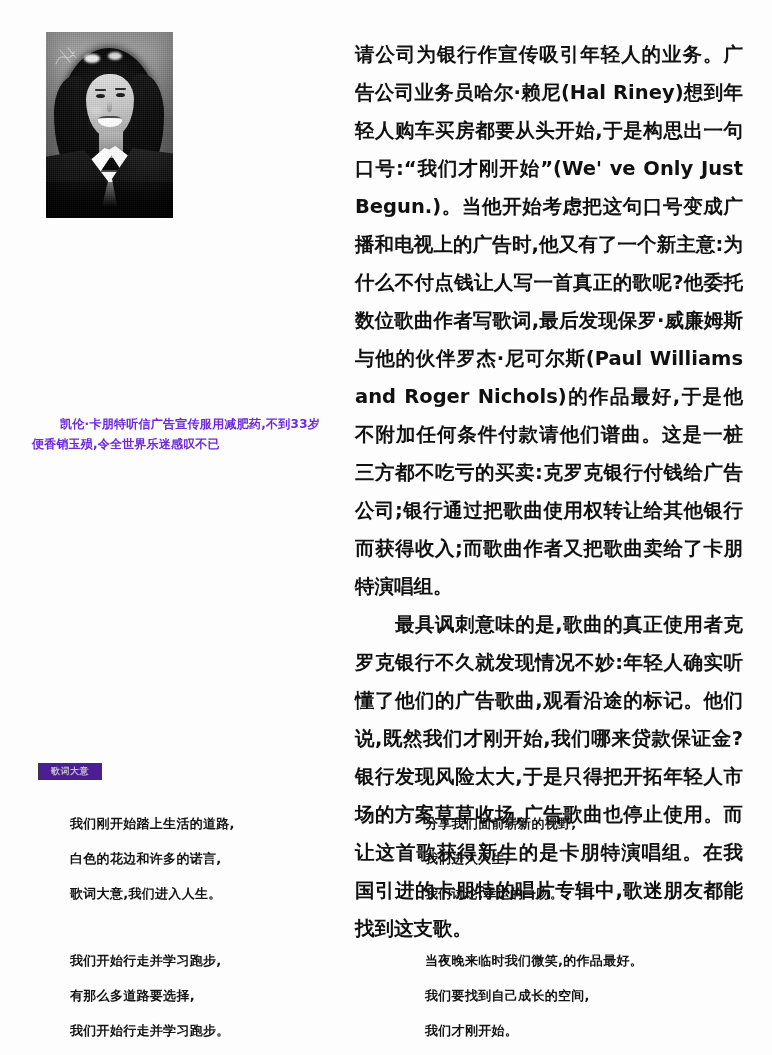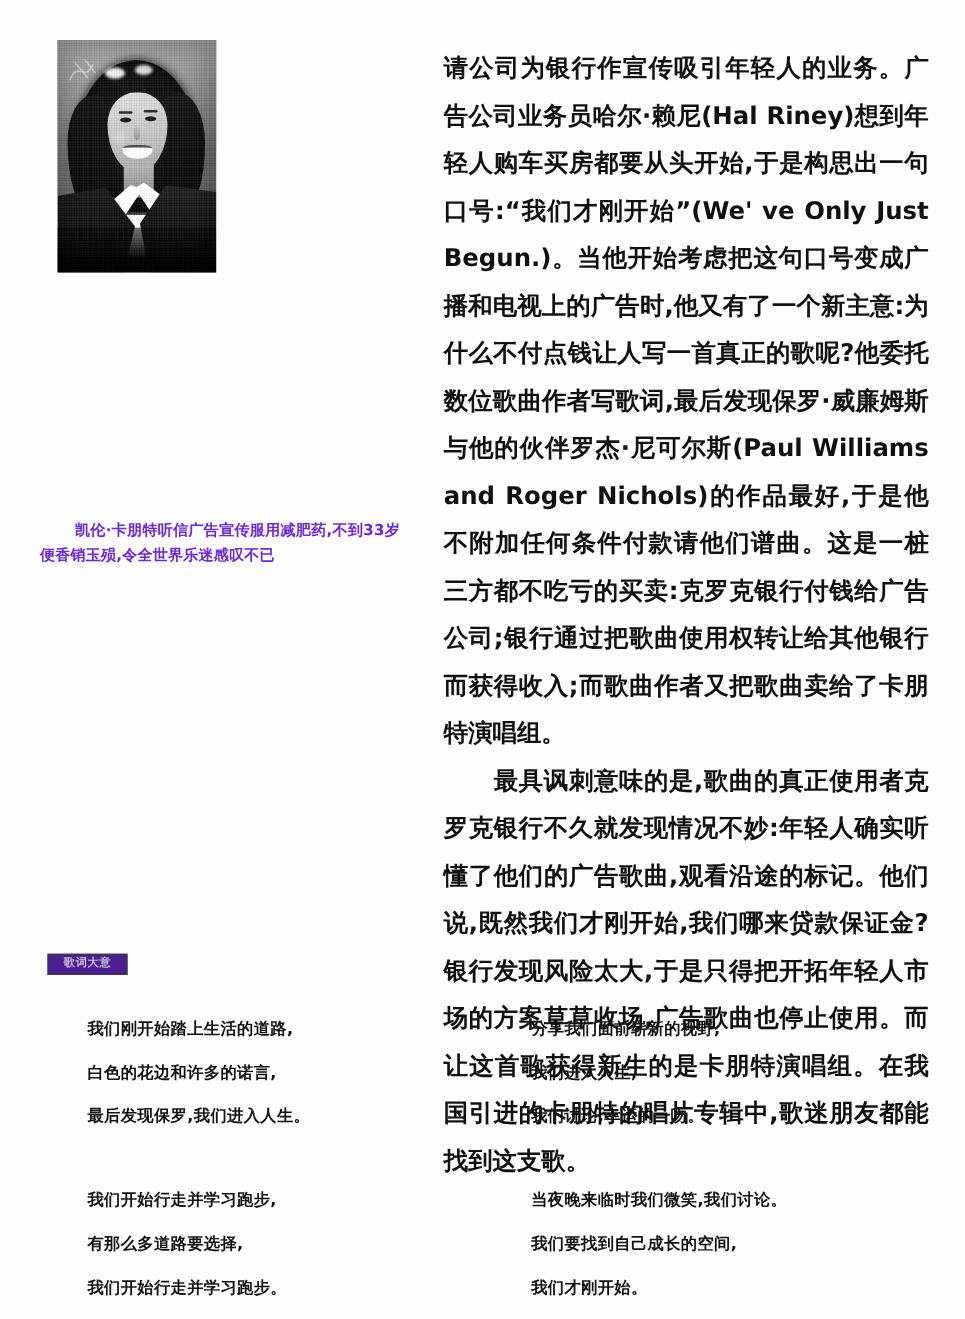--- a/index.html
+++ b/index.html
@@ -290,37 +290,37 @@
     <p class="no-indent">请公司为银行作宣传吸引年轻人的业务。广告公司业务员哈尔·赖尼(Hal Riney)想到年轻人购车买房都要从头开始,于是构思出一句口号:“我们才刚开始”(We' ve Only Just Begun.)。当他开始考虑把这句口号变成广播和电视上的广告时,他又有了一个新主意:为什么不付点钱让人写一首真正的歌呢?他委托数位歌曲作者写歌词,最后发现保罗·威廉姆斯与他的伙伴罗杰·尼可尔斯(Paul Williams and Roger Nichols)的作品最好,于是他不附加任何条件付款请他们谱曲。这是一桩三方都不吃亏的买卖:克罗克银行付钱给广告公司;银行通过把歌曲使用权转让给其他银行而获得收入;而歌曲作者又把歌曲卖给了卡朋特演唱组。</p>
     <p>最具讽刺意味的是,歌曲的真正使用者克罗克银行不久就发现情况不妙:年轻人确实听懂了他们的广告歌曲,观看沿途的标记。他们说,既然我们才刚开始,我们哪来贷款保证金?银行发现风险太大,于是只得把开拓年轻人市场的方案草草收场,广告歌曲也停止使用。而让这首歌获得新生的是卡朋特演唱组。在我国引进的卡朋特的唱片专辑中,歌迷朋友都能找到这支歌。</p>
   </div>
 
   <div class="lyrics">
 
     <div class="lyr-col left">
       <div class="stanza">
         <div class="lyr-line">我们刚开始踏上生活的道路,</div>
         <div class="lyr-line">白色的花边和许多的诺言,</div>
-        <div class="lyr-line">最后发现保罗,我们进入人生。</div>
+        <div class="lyr-line">歌词大意,我们进入人生。</div>
       </div>
       <div class="stanza">
         <div class="lyr-line">我们开始行走并学习跑步,</div>
         <div class="lyr-line">有那么多道路要选择,</div>
         <div class="lyr-line">我们开始行走并学习跑步。</div>
       </div>
     </div>
 
     <div class="lyr-col right">
       <div class="stanza">
         <div class="lyr-line">分享我们面前崭新的视野,</div>
         <div class="lyr-line">我们进入人生,</div>
         <div class="lyr-line">我们讨论,幸运的一吻。</div>
       </div>
       <div class="stanza">
-        <div class="lyr-line">当夜晚来临时我们微笑,我们讨论。</div>
+        <div class="lyr-line">当夜晚来临时我们微笑,的作品最好。</div>
         <div class="lyr-line">我们要找到自己成长的空间,</div>
         <div class="lyr-line">我们才刚开始。</div>
       </div>
     </div>
 
   </div>
 
 </div>
 
 </body></html>

